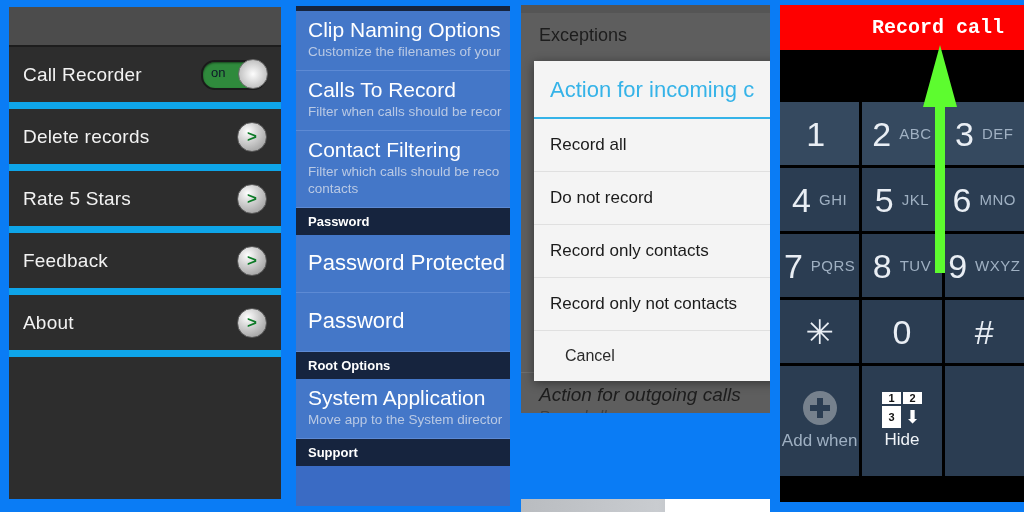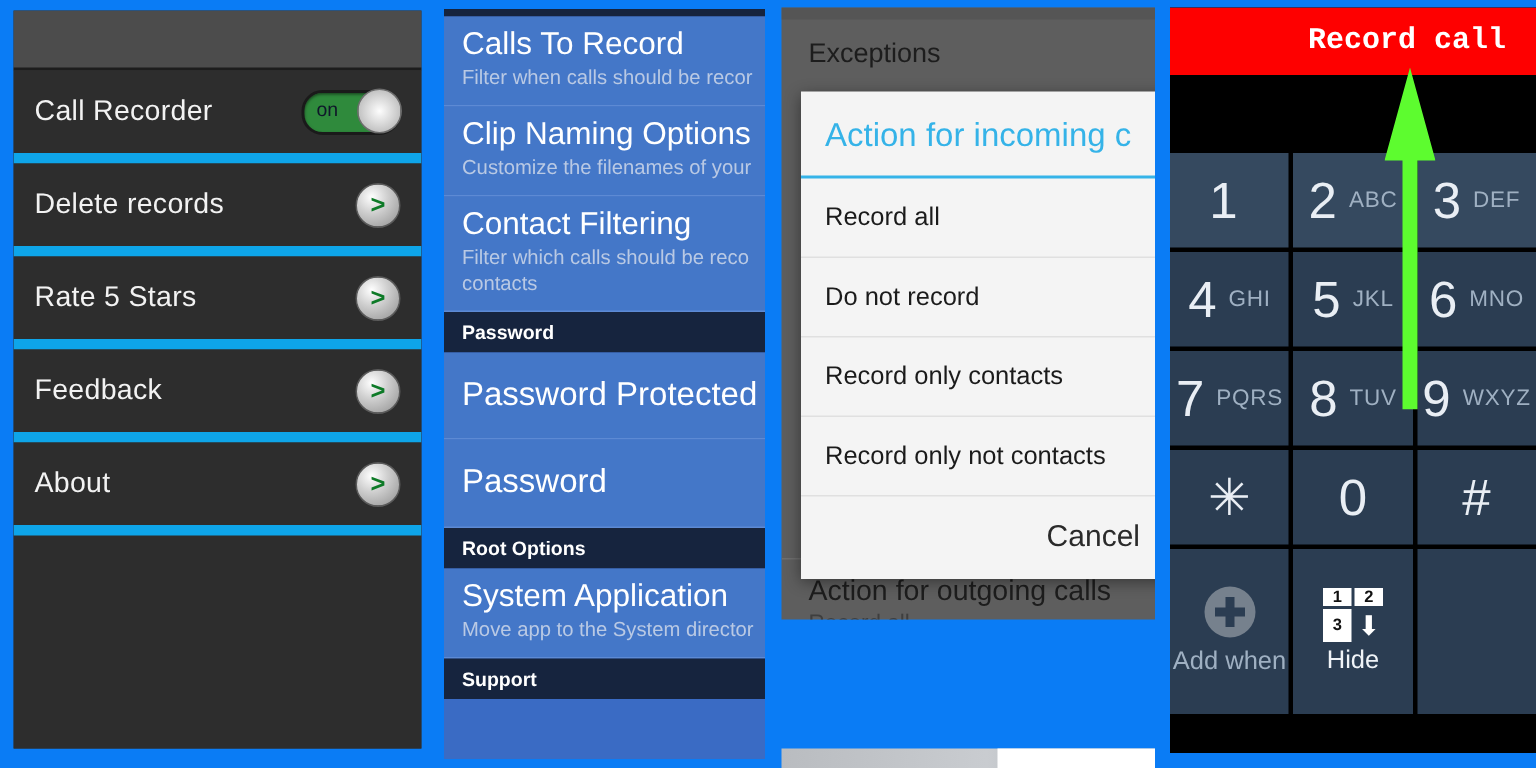--- a/index.html
+++ b/index.html
@@ -37,33 +37,33 @@
   .p2-item .s{color:#b9c9e4;font-size:13.5px;white-space:nowrap;line-height:1.3;}
   .p2-head{background:#16243e;color:#ffffff;font-size:13px;font-weight:bold;padding:6px 12px;}
   .p2-item.plain{padding:14px 12px 16px 12px;}
   .p2-item.plain .t{font-size:22px;}
 
   
   #p3{left:516px;width:259px;background:#0a7cf5;}
   #p3 .inner{position:absolute;left:5px;top:5px;width:249px;height:408px;background:#5e5e5e;overflow:hidden;}
   #p3 .topedge{height:8px;background:#555555;}
   .p3-bg-title{color:#1d1d1d;font-size:18px;padding:12px 18px 0 18px;}
-  .p3-bg-item{padding:4px 18px;}
+  .p3-bg-item{padding:4px 18px;font-style:italic;}
   .p3-bg-item .t{color:#1d1d1d;font-size:19px;line-height:1.25;}
   .p3-bg-item .s{color:#3e3e3e;font-size:15px;line-height:1.3;}
   .p3-sep{height:1px;background:#6e6e6e;margin:6px 0;}
   .adbar{position:absolute;left:5px;bottom:0;width:249px;height:13px;
          background:linear-gradient(90deg,#b9bcc0 0%,#c9ccd0 55%,#9aa0a6 100%);}
   .adbar .seg{position:absolute;right:0;top:0;width:42%;height:100%;background:#ffffff;}
   .dialog{position:absolute;left:13px;top:56px;width:248px;background:#f4f4f4;
           box-shadow:0 2px 10px rgba(0,0,0,.45);}
   .dialog .dtitle{color:#35b3e8;font-size:22px;padding:16px 16px 14px 16px;
           border-bottom:2px solid #35b3e8;white-space:nowrap;}
   .dialog .opt{color:#1b1b1b;font-size:17px;padding:16px 16px;border-bottom:1px solid #e0e0e0;white-space:nowrap;}
-  .dialog .cancel{text-align:right;padding:16px 22px;color:#2a2a2a;font-size:20px;margin-left:9px;}
+  .dialog .cancel{text-align:left;padding:16px 22px;color:#2a2a2a;font-size:16px;margin-left:9px;}
 
   
   #p4{left:775px;width:249px;background:#0a7cf5;}
   #p4 .inner{position:absolute;left:5px;top:5px;width:244px;height:497px;background:#000;overflow:hidden;}
   .recordbar{height:45px;background:#fe0000;display:flex;align-items:center;
              justify-content:flex-end;padding-right:20px;font-family:Liberation Mono, monospace;}
   .recordbar span{color:#ffffff;font-size:20px;font-weight:bold;}
   .blackgap{height:52px;background:#000;}
   .keypad{display:grid;grid-template-columns:1fr 1fr 1fr;gap:3px;background:#000;}
   .key{background:#2b3d52;height:63px;display:flex;align-items:center;justify-content:center;
@@ -127,27 +127,27 @@
 
       <div class="p1-blank"></div>
     </div>
   </div>
 
   <div class="panel" id="p2">
     <div class="inner">
       <div class="topedge"></div>
 
       <div class="p2-item">
+        <div class="t">Clip Naming Options</div>
+        <div class="s">Customize the filenames of your</div>
+      </div>
+
+      <div class="p2-item">
         <div class="t">Calls To Record</div>
         <div class="s">Filter when calls should be recor</div>
-      </div>
-
-      <div class="p2-item">
-        <div class="t">Clip Naming Options</div>
-        <div class="s">Customize the filenames of your</div>
       </div>
 
       <div class="p2-item">
         <div class="t">Contact Filtering</div>
         <div class="s">Filter which calls should be reco</div>
         <div class="s">contacts</div>
       </div>
 
       <div class="p2-head">Password</div>
 

